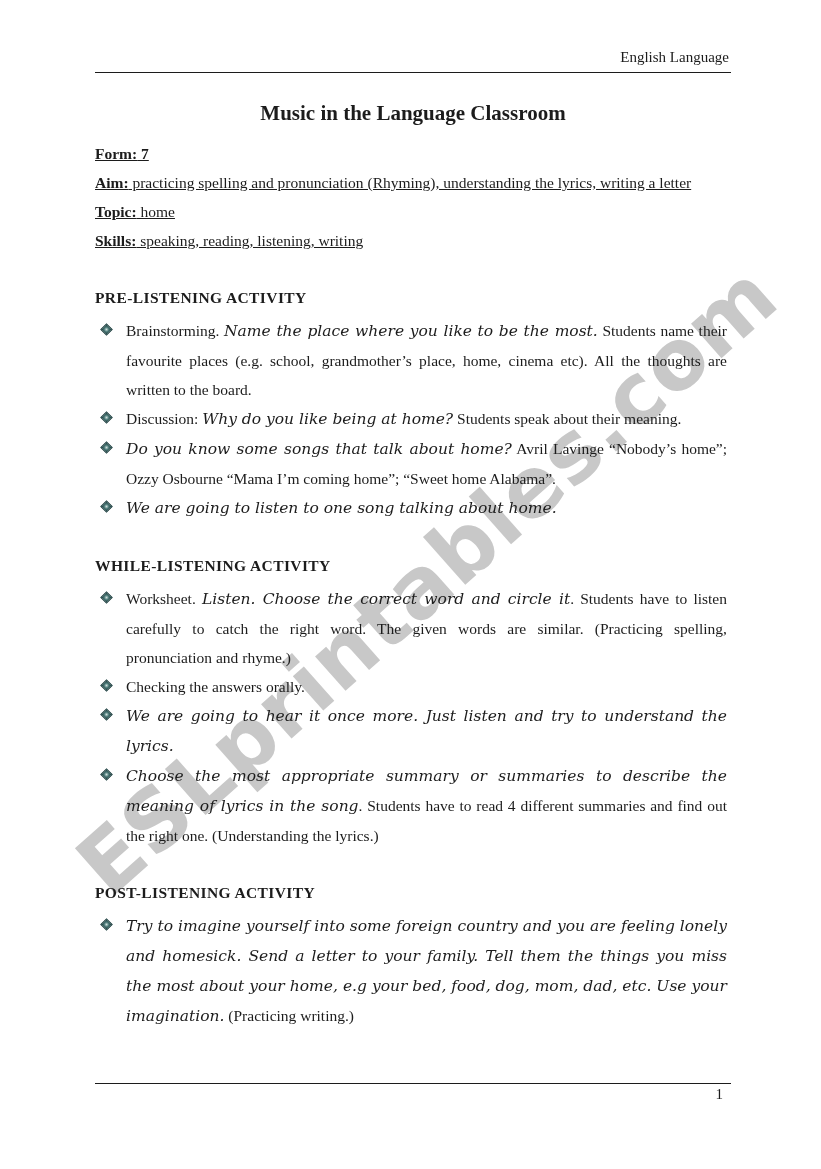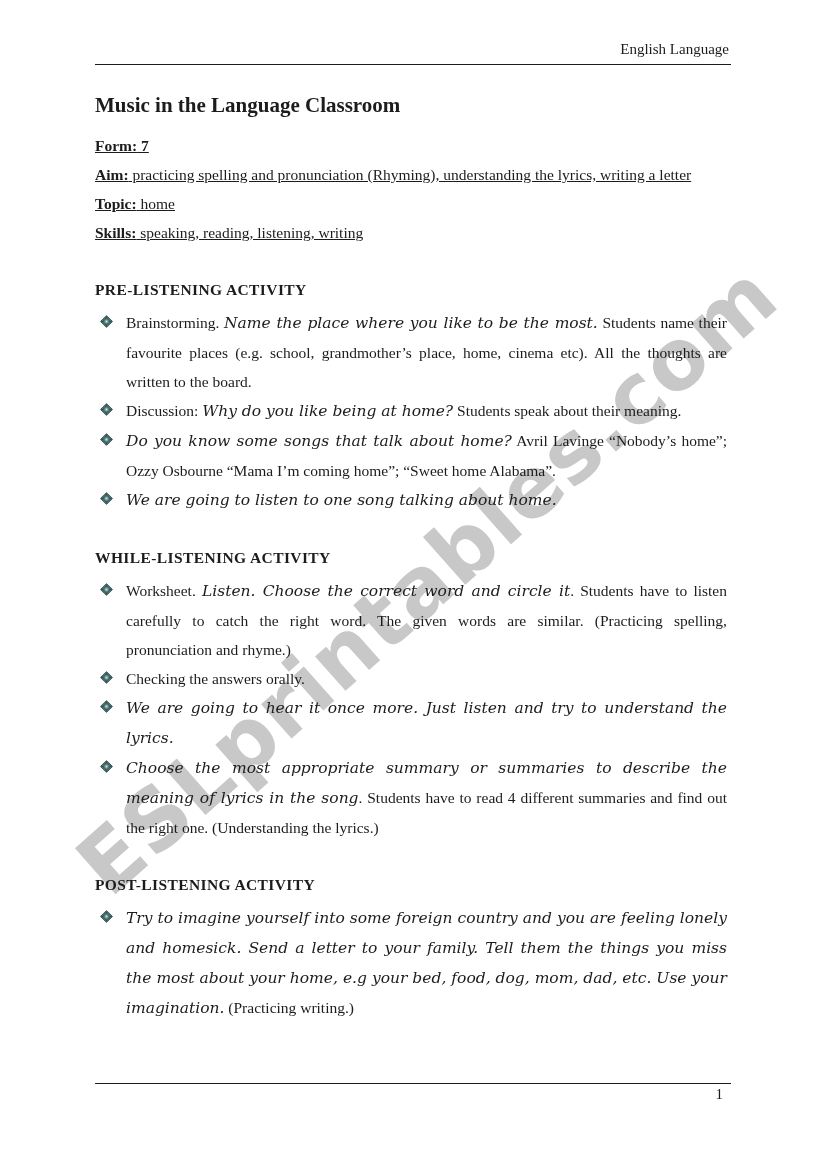--- a/index.html
+++ b/index.html
@@ -22,34 +22,34 @@
     font-size: 84px;
     letter-spacing: 1px;
     white-space: nowrap;
     opacity: 0.72;
     z-index: 0;
     user-select: none;
   }
   .content {
     position: absolute;
     left: 95px;
-    top: 36px;
+    top: 44px;
     width: 636px;
     z-index: 1;
   }
   .header {
     text-align: right;
     font-size: 15px;
     line-height: 19px;
     padding: 4px 2px 5px 0;
     border-bottom: 1px solid #1c1c1c;
   }
   h1.title {
     margin: 27px 0 0 0;
-    text-align: left;
+    text-align: center;
     font-size: 21px;
     line-height: 26px;
     font-weight: bold;
   }
   .meta { margin-top: 13px; text-decoration: underline; }
   .meta p {
     margin: 0;
     font-size: 15.5px;
     line-height: 29px;
     text-align: justify;

